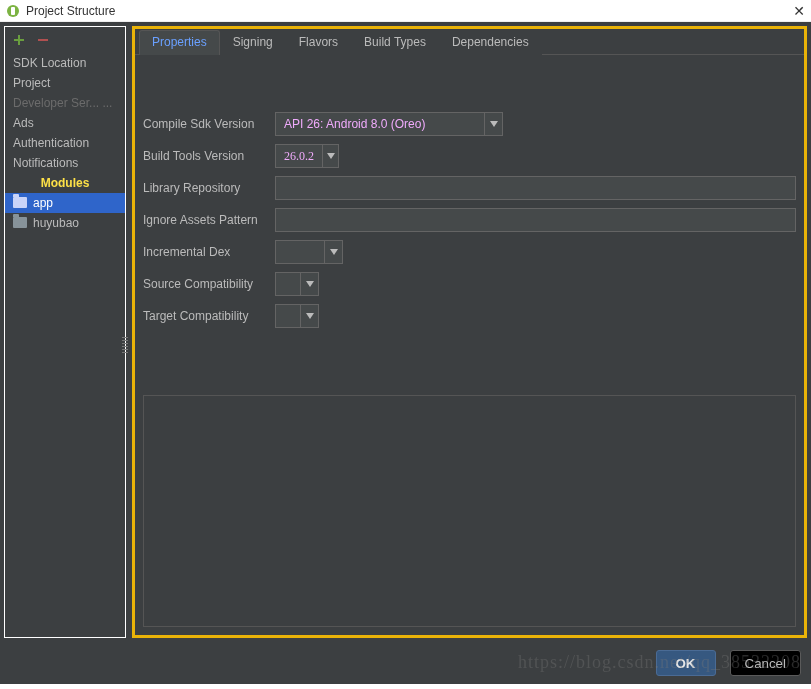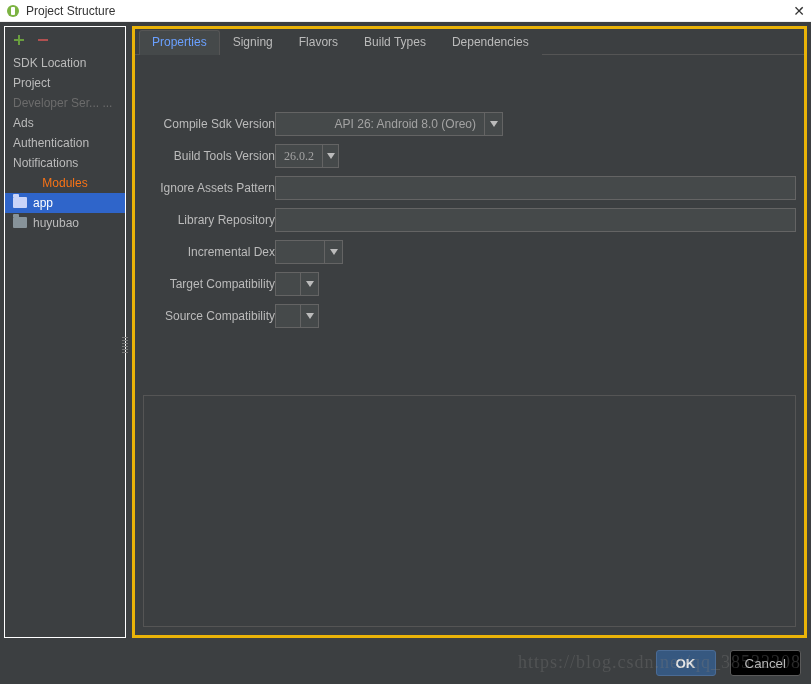--- a/index.html
+++ b/index.html
@@ -52,22 +52,22 @@
 .nav-item {
   padding: 3px 8px;
   color: #bbb;
   cursor: pointer;
   white-space: nowrap;
   overflow: hidden;
 }
 .nav-item.dim { color: #6b6b6b; }
 .nav-header {
   padding: 3px 8px;
-  color: #f97316;
-  font-weight: normal;
+  color: #fde047;
+  font-weight: bold;
   text-align: center;
 }
 .nav-item.selected { background: #2f65ca; color: #fff; }
 .nav-item .foldericon { display: inline-block; width: 14px; height: 11px; background: #87939a; margin-right: 6px; vertical-align: -1px; position: relative; border-radius: 1px; }
 .nav-item.selected .foldericon { background: #c9d4f9; }
 .nav-item .foldericon::before { content: ""; position: absolute; top: -3px; left: 0; width: 6px; height: 3px; background: inherit; border-radius: 1px 1px 0 0; }
 .grip {
   position: absolute;
   right: -3px;
   top: 310px;
@@ -102,35 +102,34 @@
   background: #3c3f41;
 }
 .tab.active {
   color: #6aa0ff;
   border-color: #555;
   background: #45494a;
   border-radius: 3px 3px 0 0;
 }
 .form {
   padding: 14px 8px 8px 8px;
-  text-align: right;
 }
 .row {
   display: flex;
   align-items: center;
   margin-bottom: 8px;
 }
 .row label {
   width: 132px;
   color: #bbb;
 }
 .combo, .tinput {
   background: #45494a;
   border: 1px solid #646464;
-  color: #a3a3a3;
+  color: #f0abfc;
   height: 24px;
   display: flex;
   align-items: center;
 }
 .combo .val { padding: 0 8px; flex: 1; white-space: nowrap; }
 .combo .arrow {
   width: 18px;
   height: 100%;
   border-left: 1px solid #646464;
   display: flex;
@@ -254,51 +253,51 @@
         <div class="combo w-bt">
           <span class="val">26.0.2</span>
           <span class="arrow">
               <svg viewBox="0 0 8 6">
                 <path d="M0 0h8L4 6z"></path>
               </svg>
             </span>
         </div>
       </div>
       <div class="row">
+        <label>Library Repository</label>
+        <div class="tinput"></div>
+      </div>
+      <div class="row">
         <label>Ignore Assets Pattern</label>
-        <div class="tinput"></div>
-      </div>
-      <div class="row">
-        <label>Library Repository</label>
         <div class="tinput"></div>
       </div>
       <div class="row">
         <label>Incremental Dex</label>
         <div class="combo w-small">
           <span class="val"></span>
           <span class="arrow">
               <svg viewBox="0 0 8 6">
                 <path d="M0 0h8L4 6z"></path>
               </svg>
             </span>
         </div>
       </div>
       <div class="row">
-        <label>Target Compatibility</label>
+        <label>Source Compatibility</label>
         <div class="combo w-tiny">
           <span class="val"></span>
           <span class="arrow">
               <svg viewBox="0 0 8 6">
                 <path d="M0 0h8L4 6z"></path>
               </svg>
             </span>
         </div>
       </div>
       <div class="row">
-        <label>Source Compatibility</label>
+        <label>Target Compatibility</label>
         <div class="combo w-tiny">
           <span class="val"></span>
           <span class="arrow">
               <svg viewBox="0 0 8 6">
                 <path d="M0 0h8L4 6z"></path>
               </svg>
             </span>
         </div>
       </div>
     </div>

